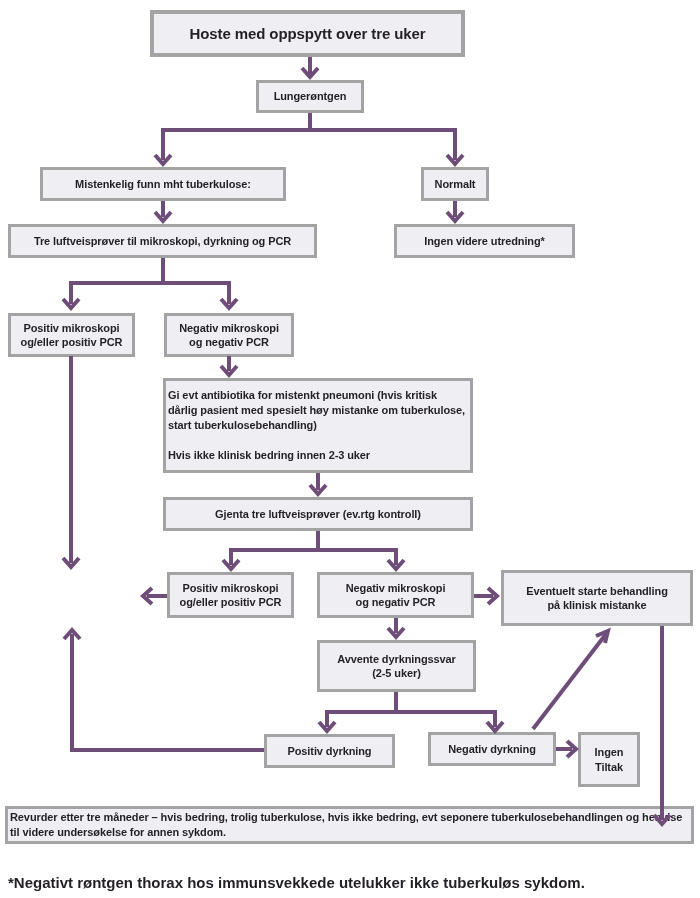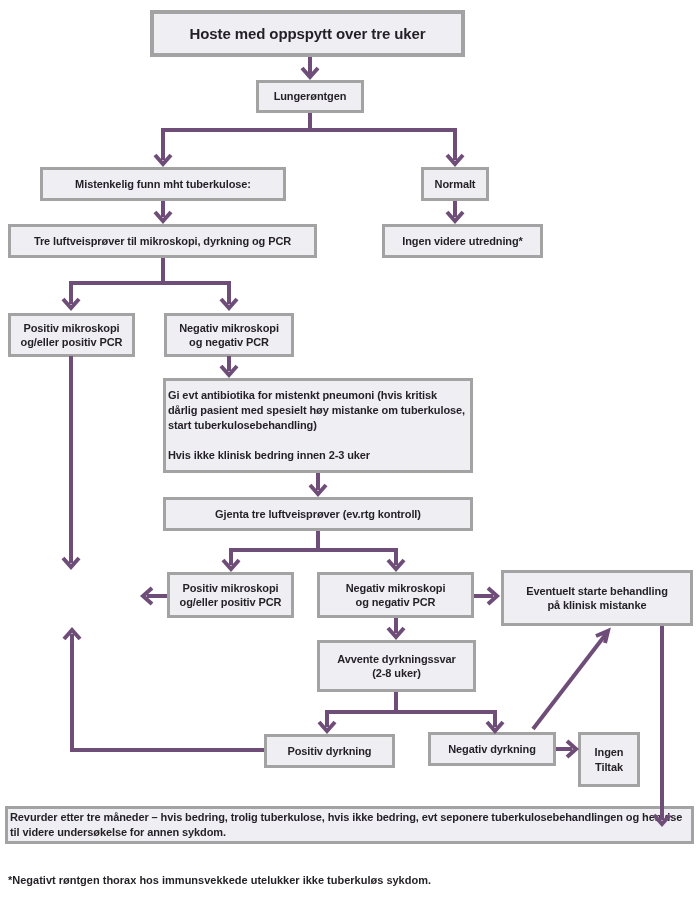--- a/index.html
+++ b/index.html
@@ -20,21 +20,21 @@
     letter-spacing:-0.1px; color:#231f26; white-space:pre-line;
     padding:2px 4px;
   }
   .node.top { border-width:4px; font-size:15px; }
   .node.leftalign {
     justify-content:flex-start; text-align:left;
     padding:8px 2px; line-height:1.35;
   }
   .footnote {
     position:absolute; left:8px; top:874px; z-index:1;
-    font-weight:bold; font-size:11px; color:#231f26; white-space:pre-line;
+    font-weight:bold; font-size:15px; color:#231f26; white-space:pre-line;
   }
 </style>
 </head>
 <body>
 
 <div class="canvas">
 
   <svg class="connectors" viewBox="0 0 700 898" stroke="#6e4d78" stroke-width="4" fill="none">
     <g>
       <path d="M310 57 L310 74"></path>
@@ -113,21 +113,21 @@
   <div class="node top" style="left:150px;top:10px;width:315px;height:47px">Hoste med oppspytt over tre uker</div>
 
   <div class="node" style="left:256px;top:80px;width:108px;height:33px">Lungerøntgen</div>
 
   <div class="node" style="left:40px;top:167px;width:246px;height:34px">Mistenkelig funn mht tuberkulose:</div>
 
   <div class="node" style="left:421px;top:167px;width:68px;height:34px">Normalt</div>
 
   <div class="node" style="left:8px;top:224px;width:309px;height:34px">Tre luftveisprøver til mikroskopi, dyrkning og PCR</div>
 
-  <div class="node" style="left:382px;top:224px;width:161px;height:34px">Ingen videre utredning*</div>
+  <div class="node" style="left:394px;top:224px;width:181px;height:34px">Ingen videre utredning*</div>
 
   <div class="node" style="left:8px;top:313px;width:127px;height:44px">Positiv mikroskopi
 og/eller positiv PCR</div>
 
   <div class="node" style="left:164px;top:313px;width:130px;height:44px">Negativ mikroskopi
 og negativ PCR</div>
 
   <div class="node leftalign" style="left:163px;top:378px;width:310px;height:95px">Gi evt antibiotika for mistenkt pneumoni (hvis kritisk dårlig pasient med spesielt høy mistanke om tuberkulose, start tuberkulosebehandling)
 
 Hvis ikke klinisk bedring innen 2-3 uker</div>
@@ -138,21 +138,21 @@
   <div class="node" style="left:167px;top:572px;width:127px;height:46px">Positiv mikroskopi
 og/eller positiv PCR</div>
 
   <div class="node" style="left:317px;top:572px;width:157px;height:46px">Negativ mikroskopi
 og negativ PCR</div>
 
   <div class="node" style="left:501px;top:570px;width:192px;height:56px">Eventuelt starte behandling
 på klinisk mistanke</div>
 
   <div class="node" style="left:317px;top:640px;width:159px;height:52px">Avvente dyrkningssvar
-(2-8 uker)</div>
+(2-5 uker)</div>
 
   <div class="node" style="left:264px;top:734px;width:131px;height:34px">Positiv dyrkning</div>
 
   <div class="node" style="left:578px;top:732px;width:62px;height:55px">Ingen
 Tiltak</div>
 
   <div class="node" style="left:428px;top:732px;width:128px;height:34px">Negativ dyrkning</div>
 
   <div class="node leftalign" style="left:5px;top:806px;width:689px;height:38px">Revurder etter tre måneder – hvis bedring, trolig tuberkulose, hvis ikke bedring, evt seponere tuberkulosebehandlingen og henvise til videre undersøkelse for annen sykdom.</div>
 

